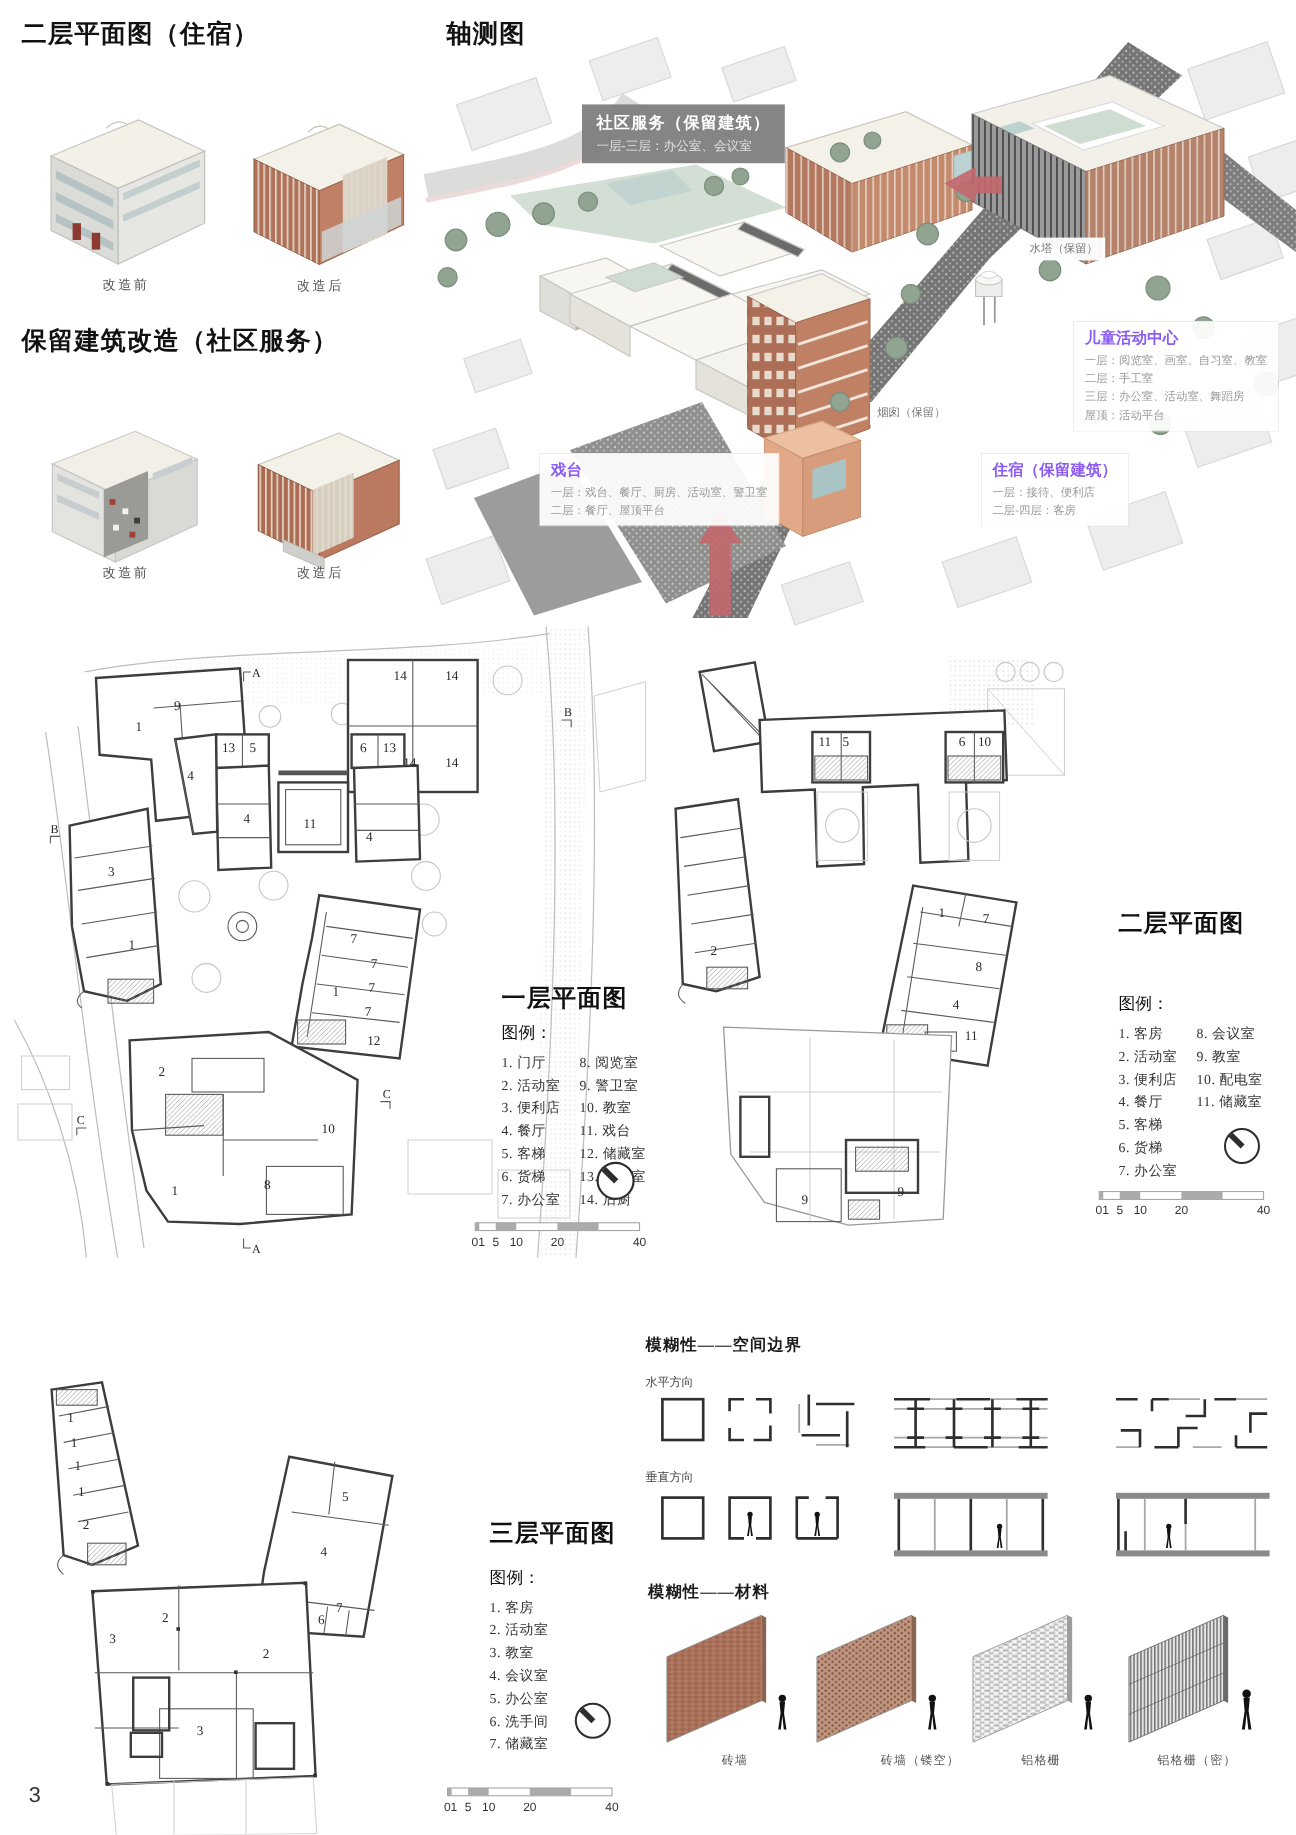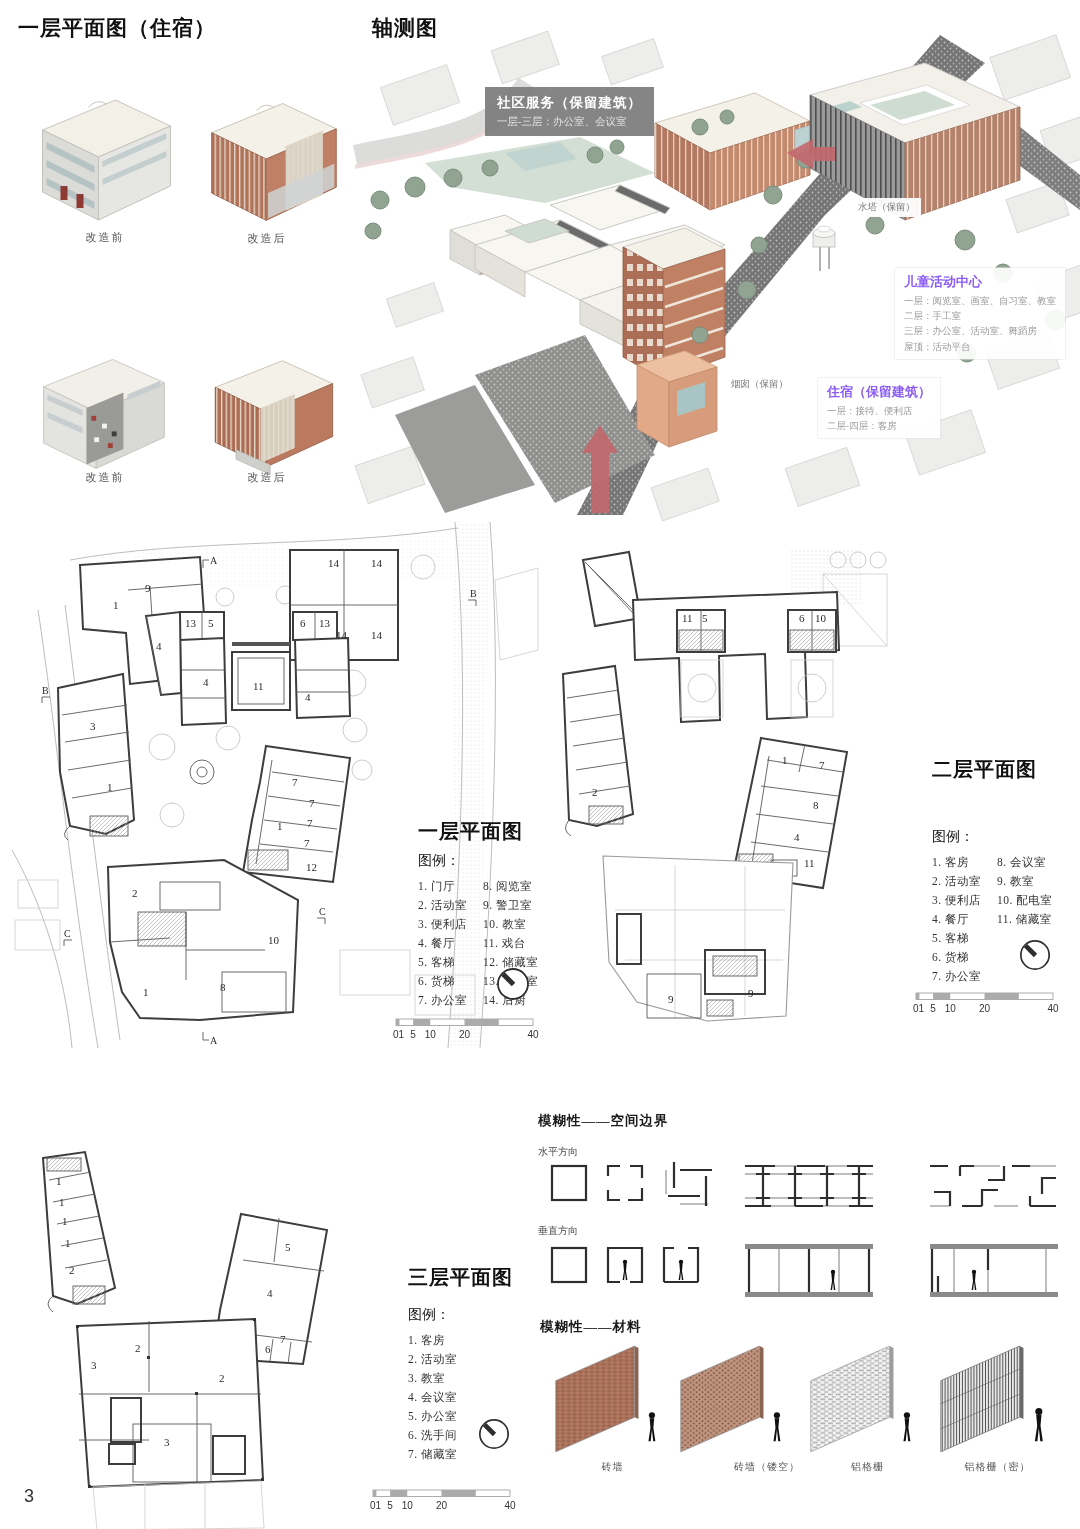--- a/index.html
+++ b/index.html
@@ -36,21 +36,21 @@
   .sct{font:10px "Liberation Sans","DejaVu Sans",sans-serif;fill:#333;}
   .hz{stroke:#2e2e2e;stroke-width:2.2;fill:none;}
   .hzg{stroke:#a8a8a8;stroke-width:1.5;fill:none;}
   svg{overflow:visible;}
 </style>
 </head>
 <body>
 
 <div id="stage">
 
-  <div class="abs h1" style="left:18px;top:14px;">一层平面图（住宿）</div>
+  <div class="abs h1" style="left:18px;top:14px;">二层平面图（住宿）</div>
 
   <svg class="abs" style="left:28px;top:82px;" width="155" height="150" viewBox="0 0 150 150">
     <g>
       <polygon points="12,48 85,18 140,44 68,75" fill="#f2f0e7" stroke="#c6c6bf" stroke-width="1"></polygon>
       <path d="M58,25 q9,-9 18,-3" fill="none" stroke="#c6c6bf" stroke-width="1"></path>
       <polygon points="12,48 68,75 68,138 12,110" fill="#dbdbd7" stroke="#c2c2bd" stroke-width="1"></polygon>
       <polygon points="68,75 140,44 140,104 68,138" fill="#e6e6e2" stroke="#c2c2bd" stroke-width="1"></polygon>
       <polygon points="16,60 64,84 64,91 16,67" fill="#b6c3c5"></polygon>
       <polygon points="16,78 64,102 64,109 16,85" fill="#b6c3c5"></polygon>
       <polygon points="16,96 64,120 64,127 16,103" fill="#b6c3c5"></polygon>
@@ -76,20 +76,21 @@
       <polygon points="68,75 140,44 140,104 68,138" fill="#bf8066" stroke="#a16a52" stroke-width="1"></polygon>
       <polygon points="88,62 126,46 126,112 88,128" fill="#d9d3c6"></polygon>
       <polygon points="88,62 126,46 126,112 88,128" fill="url(#vlou1)"></polygon>
       <polygon points="70,110 138,80 138,104 70,136" fill="#cfd3d3" opacity="0.85"></polygon>
     </g>
   </svg>
 
   <div class="abs cap" style="left:60px;top:230px;">改造前</div>
   <div class="abs cap" style="left:222px;top:231px;">改造后</div>
 
+  <div class="abs h1" style="left:18px;top:270px;">保留建筑改造（社区服务）</div>
 
   <svg class="abs" style="left:28px;top:338px;" width="150" height="146" viewBox="0 0 150 150">
     <g>
       <polygon points="14,50 85,22 138,46 68,76" fill="#f1efe8" stroke="#c9c9c2" stroke-width="1"></polygon>
       <polygon points="14,50 68,76 68,134 14,108" fill="#e3e3df" stroke="#c5c5c0" stroke-width="1"></polygon>
       <polygon points="68,76 138,46 138,102 68,134" fill="#d9d9d5" stroke="#c5c5c0" stroke-width="1"></polygon>
       <polygon points="58,72 96,56 96,114 58,130" fill="#9a9a96"></polygon>
       <rect x="63" y="80" width="5" height="5" fill="#a04038"></rect>
       <rect x="74" y="88" width="5" height="5" fill="#f2f2f0"></rect>
       <rect x="84" y="96" width="5" height="5" fill="#3e3e3c"></rect>
@@ -268,28 +269,35 @@
         <polygon points="245,390 263,418 254,418 254,478 236,478 236,418 227,418"></polygon>
         <polygon points="432,118 458,104 458,112 480,112 480,126 458,126 458,134"></polygon>
       </g>
     </svg>
 
     <div class="axdark" style="left:130px;top:52px;">
       <div class="t">社区服务（保留建筑）</div>
       <div class="l">一层-三层：办公室、会议室</div>
     </div>
     <div class="smalllbl" style="left:497px;top:163px;">水塔（保留）</div>
-    <div class="smalllbl" style="left:370px;top:300px;margin-top:40px;">烟囱（保留）</div>
+    <div class="smalllbl" style="left:370px;top:300px;">烟囱（保留）</div>
     <div class="axlbl" style="left:540px;top:233px;">
       <div class="t">儿童活动中心</div>
       <div class="l">
         <div>一层：阅览室、画室、自习室、教室</div>
         <div>二层：手工室</div>
         <div>三层：办公室、活动室、舞蹈房</div>
         <div>屋顶：活动平台</div>
+      </div>
+    </div>
+    <div class="axlbl" style="left:95px;top:343px;">
+      <div class="t">戏台</div>
+      <div class="l">
+        <div>一层：戏台、餐厅、厨房、活动室、警卫室</div>
+        <div>二层：餐厅、屋顶平台</div>
       </div>
     </div>
     <div class="axlbl" style="left:463px;top:343px;">
       <div class="t">住宿（保留建筑）</div>
       <div class="l">
         <div>一层：接待、便利店</div>
         <div>二层-四层：客房</div>
       </div>
     </div>
   </div>

